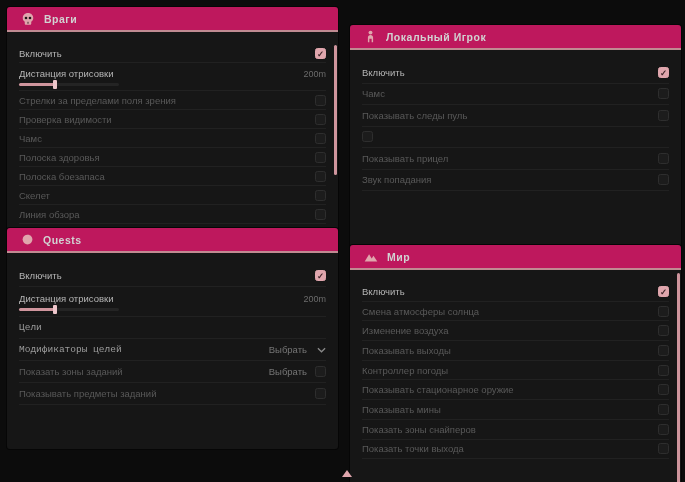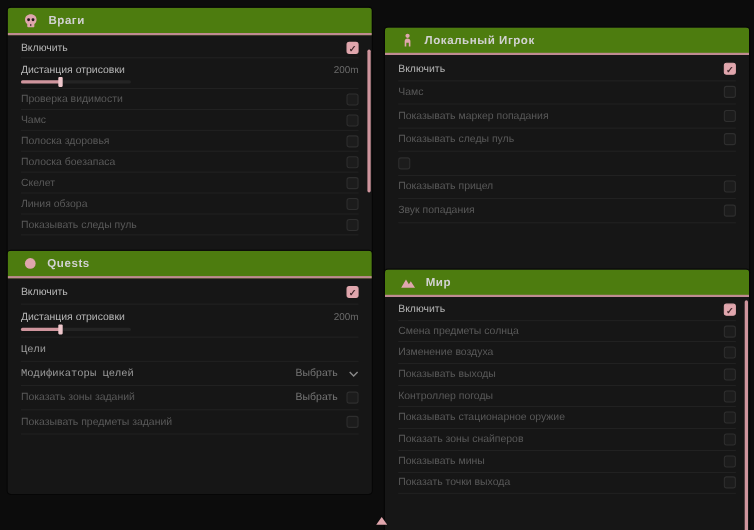--- a/index.html
+++ b/index.html
@@ -17,32 +17,32 @@
     box-shadow: 0 0 0 1px #060606;
     overflow: hidden;
   }
   #panel-enemies { left: 7px;   top: 7px;   width: 331px; height: 226px; }
   #panel-local   { left: 350px; top: 25px;   width: 331px; height: 226px; }
   #panel-quests  { left: 7px;   top: 228px; width: 331px; height: 221px; }
   #panel-world   { left: 350px; top: 245px; width: 331px; height: 244px; }
 
   .panel-header {
     height: 23px;
-    background: #4d7c0f;
+    background: #be185d;
     display: flex; align-items: center; gap: 9px;
     padding: 0 14px;
     border-bottom: 2px solid #c08b92;
   }
   .panel-title {
     font-size: 10.5px; font-weight: bold;
     color: #d2d2d2; letter-spacing: .5px;
   }
   .hicon { display: inline-flex; }
 
-  .rows { padding: 2px 12px; }
+  .rows { padding: 12px 12px; }
   .row {
     display: flex; align-items: center; justify-content: space-between;
     border-bottom: 1px solid #212121;
     box-sizing: border-box;
   }
   #panel-enemies .row { height: 19px; }
   #panel-enemies .row.r-slider { height: 28px; }
   #panel-local  .row { height: 21.5px; }
   #panel-quests .row { height: 22px; }
   #panel-quests .row.r-slider { height: 30px; }
@@ -58,21 +58,21 @@
     border: 1px solid #2e2e2e;
     box-sizing: border-box;
     flex: 0 0 auto;
     text-align: center;
     font-size: 8.5px; line-height: 10px; font-weight: bold;
     color: #40262a;
   }
   .cb.checked { background: #e0a6ad; border-color: #e0a6ad; }
 
   .r-slider { flex-direction: column; align-items: stretch; justify-content: center; }
-  .slider-top { display: flex; justify-content: space-between; align-items: flex-start; }
+  .slider-top { display: flex; justify-content: space-between; align-items: flex-end; }
   .slider-value { font-size: 9px; color: #6b6b6b; }
   .slider-track {
     width: 100px; height: 3px;
     background: #242424; border-radius: 2px;
     margin-top: 4px; position: relative;
   }
   .slider-fill { height: 100%; background: #cf959d; border-radius: 2px; }
   .slider-thumb {
     position: absolute; top: -3px; width: 4px; height: 9px;
     background: #eec6cb; border-radius: 1px;
@@ -122,20 +122,24 @@
         <div class="slider-top">
           <span class="row-label">Дистанция отрисовки</span>
           <span class="slider-value">200m</span>
         </div>
         <div class="slider-track">
           <div class="slider-fill" style="width:36%"></div>
           <div class="slider-thumb" style="left:36%"></div>
         </div>
       </div>
       <div class="row r-toggle">
+        <span class="row-label">Стрелки за пределами поля зрения</span>
+        <span class="cb"></span>
+      </div>
+      <div class="row r-toggle">
         <span class="row-label">Проверка видимости</span>
         <span class="cb"></span>
       </div>
       <div class="row r-toggle">
         <span class="row-label">Чамс</span>
         <span class="cb"></span>
       </div>
       <div class="row r-toggle">
         <span class="row-label">Полоска здоровья</span>
         <span class="cb"></span>
@@ -173,24 +177,20 @@
   <div class="rows">
       <div class="row r-toggle bright">
         <span class="row-label">Включить</span>
         <span class="cb checked">✓</span>
       </div>
       <div class="row r-toggle">
         <span class="row-label">Чамс</span>
         <span class="cb"></span>
       </div>
       <div class="row r-toggle">
-        <span class="row-label">Показывать маркер попадания</span>
-        <span class="cb"></span>
-      </div>
-      <div class="row r-toggle">
         <span class="row-label">Показывать следы пуль</span>
         <span class="cb"></span>
       </div>
       <div class="row r-toggle">
         <span class="cb"></span>
       </div>
       <div class="row r-toggle">
         <span class="row-label">Показывать прицел</span>
         <span class="cb"></span>
       </div>
@@ -263,45 +263,45 @@
       </svg>
     </span>
     <span class="panel-title">Мир</span>
   </div>
   <div class="rows">
       <div class="row r-toggle bright">
         <span class="row-label">Включить</span>
         <span class="cb checked">✓</span>
       </div>
       <div class="row r-toggle">
-        <span class="row-label">Смена предметы солнца</span>
+        <span class="row-label">Смена атмосферы солнца</span>
         <span class="cb"></span>
       </div>
       <div class="row r-toggle">
         <span class="row-label">Изменение воздуха</span>
         <span class="cb"></span>
       </div>
       <div class="row r-toggle">
         <span class="row-label">Показывать выходы</span>
         <span class="cb"></span>
       </div>
       <div class="row r-toggle">
         <span class="row-label">Контроллер погоды</span>
         <span class="cb"></span>
       </div>
       <div class="row r-toggle">
         <span class="row-label">Показывать стационарное оружие</span>
         <span class="cb"></span>
       </div>
       <div class="row r-toggle">
+        <span class="row-label">Показывать мины</span>
+        <span class="cb"></span>
+      </div>
+      <div class="row r-toggle">
         <span class="row-label">Показать зоны снайперов</span>
-        <span class="cb"></span>
-      </div>
-      <div class="row r-toggle">
-        <span class="row-label">Показывать мины</span>
         <span class="cb"></span>
       </div>
       <div class="row r-toggle">
         <span class="row-label">Показать точки выхода</span>
         <span class="cb"></span>
       </div>
     </div>
   <div class="scrollbar"></div>
 </div>
 

